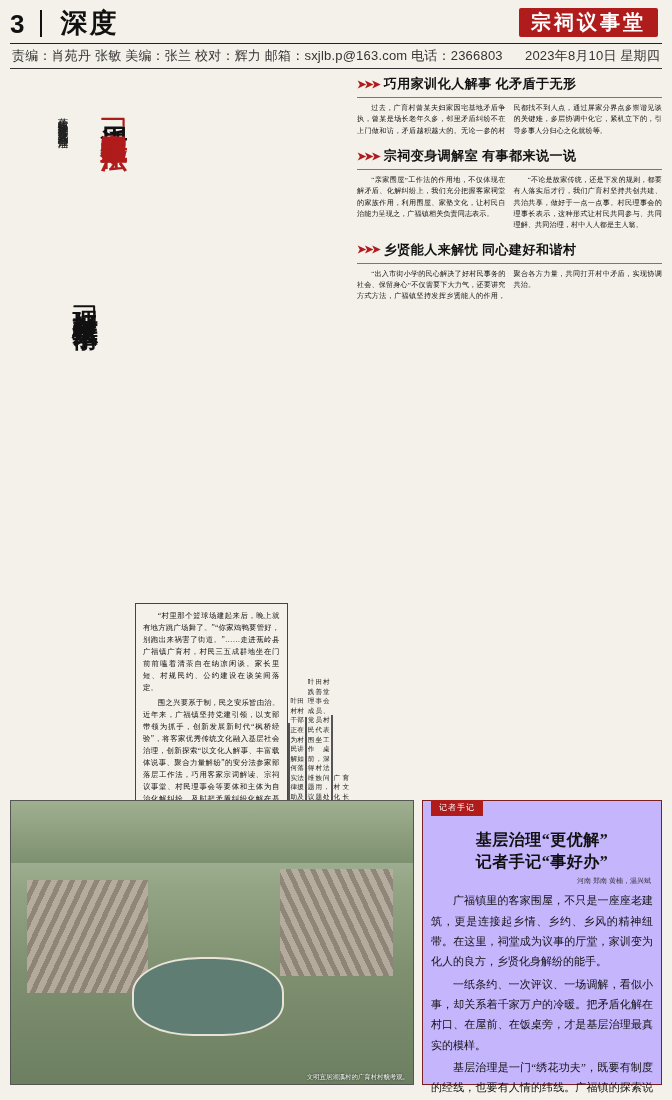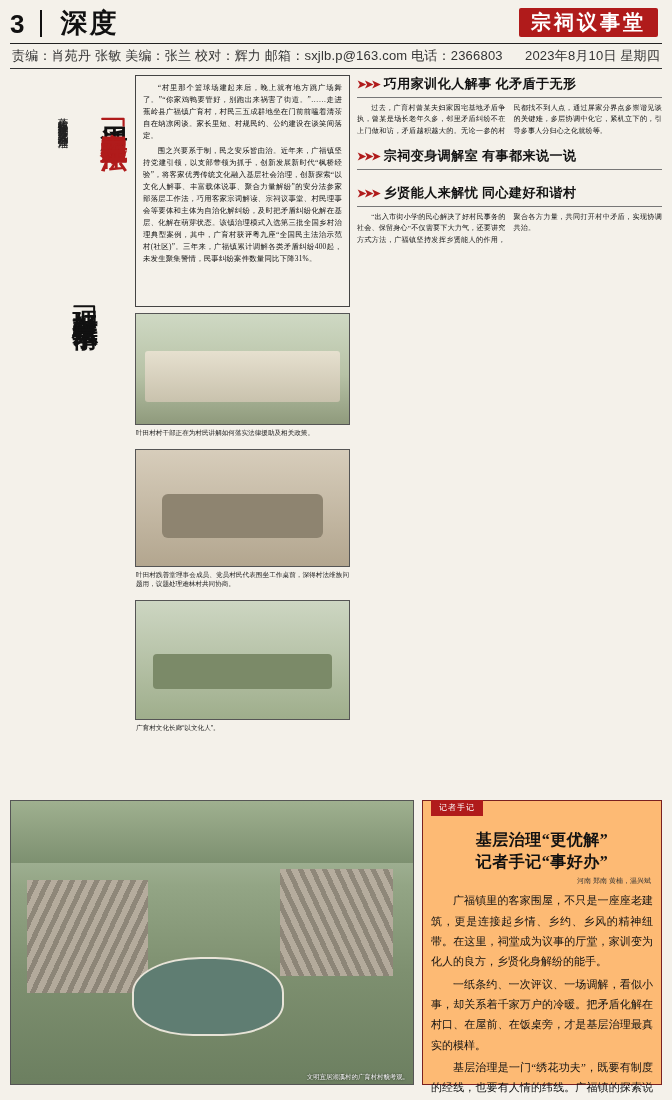--- a/index.html
+++ b/index.html
@@ -136,21 +136,22 @@
     writing-mode: vertical-rl;
     text-orientation: upright;
     letter-spacing: 1px;
     margin-left: 2px;
   }
 
   
   .col-mid {
     width: 215px;
     display: flex;
-    flex-direction: column;
+    flex-direction: row;
+    align-items: flex-end;
   }
   .lead-box {
     border: 1px solid #444;
     padding: 6px 7px;
     font-size: 7.4px;
     line-height: 1.62;
     text-align: justify;
     color: #111;
     letter-spacing: .2px;
     height: 232px;
@@ -234,21 +235,21 @@
     position: absolute;
     bottom: 2px; right: 4px;
     font-size: 6.4px;
     color: #fff;
     font-family: "Liberation Sans", sans-serif;
     text-shadow: 0 0 2px #000;
   }
   .note {
     width: 240px;
     border: 1px solid #7a2020;
-    background: #fdba74;
+    background: #c4b5fd;
     padding: 6px 8px;
     position: relative;
   }
   .note-tag {
     position: absolute;
     top: -1px; left: 8px;
     background: #b01b1b;
     color: #fff;
     font-size: 8px;
     padding: 2px 8px 3px 8px;
@@ -371,20 +372,24 @@
             <p>过去，广育村曾某夫妇家因宅基地矛盾争执，曾某是场长老年久多，邻里矛盾纠纷不在上门做和访，矛盾越积越大的。无论一参的村民都找不到人点，通过屏家分界点多崇谐见谈的关键难，多层协调中化它，紧机立下的，引导多事人分归心之化就纷等。</p>
           </div>
         </div>
 
         <div class="sec">
           <div class="sub-head">
             <span class="chev">➤➤➤</span>
             <h2>宗祠变身调解室  有事都来说一说</h2>
           </div>
           <div class="hr-thin"></div>
+          <div class="body-text">
+            <p>“亲家围屋”工作法的作用地，不仅体现在解矛盾、化解纠纷上，我们充分把握客家祠堂的家族作用，利用围屋、家塾文化，让村民自治能力呈现之，广福镇相关负责同志表示。</p>
+            <p>“不论是故家传统，还是下发的规则，都要有人落实后才行，我们广育村坚持共创共建、共治共享，做好于一点一点事。村民理事会的理事长表示，这种形式让村民共同参与、共同理解、共同治理，村中人人都是主人翁。</p>
+          </div>
         </div>
 
         <div class="sec">
           <div class="sub-head">
             <span class="chev">➤➤➤</span>
             <h2>乡贤能人来解忧  同心建好和谐村</h2>
           </div>
           <div class="hr-thin"></div>
           <div class="body-text">
             <p>“出入市街小学的民心解决了好村民事务的社会、保留身心”不仅需要下大力气，还要讲究方式方法，广福镇坚持发挥乡贤能人的作用，聚合各方力量，共同打开村中矛盾，实现协调共治。</p>

